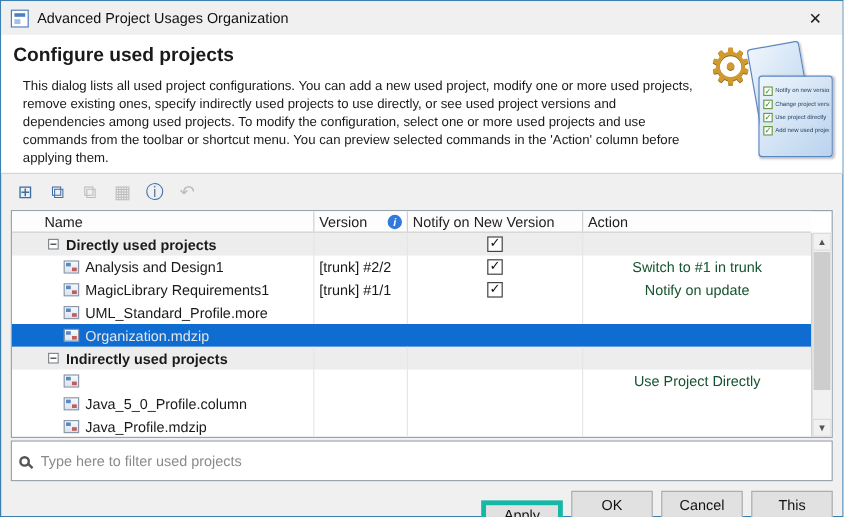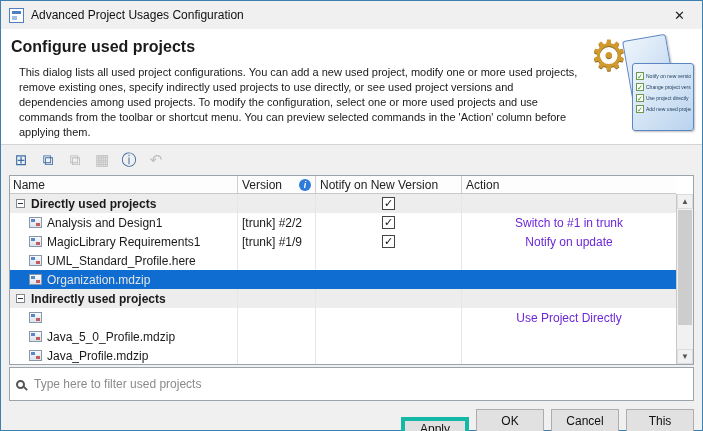--- a/index.html
+++ b/index.html
@@ -34,42 +34,42 @@
   .toolbar{display:flex;gap:7px;padding:5px 10px 3px 10px;align-items:center;flex:none;height:28px;}
   .tool{width:20px;height:20px;display:flex;align-items:center;justify-content:center;font-size:15px;color:#3f6ea5;}
   .tool.disabled{color:#bcbcbc;}
 
   
   .table-wrap{margin:2px 8px 0 8px;flex:none;border:1px solid #9aa4ad;background:#fff;display:flex;height:190px;}
   .grid{flex:1;display:flex;flex-direction:column;overflow:hidden;}
   .thead{display:flex;height:18px;border-bottom:1px solid #c8c8c8;background:#fdfdfd;flex:none;}
   .cell{display:flex;align-items:center;padding:0 4px;border-right:1px solid #e6e6e6;overflow:hidden;white-space:nowrap;}
   .th{border-right:1px solid #d0d0d0;color:#222;}
-  .c-name{width:228px;flex:none;padding-left:3px;}
+  .c-name{width:228px;flex:none;padding-left:3px;margin-left:24px;}
   .c-ver{width:78px;flex:none;}
   .c-notify{width:146px;flex:none;justify-content:center;}
   .th.c-notify{justify-content:flex-start;}
   .c-action{flex:1;justify-content:center;border-right:none;}
   .th.c-action{justify-content:flex-start;}
   .info-ico{margin-left:auto;width:12px;height:12px;border-radius:50%;background:#2f7bd9;color:#fff;font-size:9px;font-style:italic;font-weight:bold;display:flex;align-items:center;justify-content:center;flex:none;}
   .tbody{flex:1;display:flex;flex-direction:column;}
   .trow{display:flex;height:19px;flex:none;}
   .trow.group{background:#ededed;font-weight:bold;}
   .trow.selected{background:#0f6cd1;color:#e5e5e5;}
   .trow.selected .cell{border-right-color:transparent;}
   .expander{width:9px;height:9px;border:1px solid #828790;background:#fff;position:relative;margin:0 6px 0 3px;flex:none;}
   .expander::after{content:'';position:absolute;left:1px;right:1px;top:3px;height:1px;background:#333;}
   .indent{width:16px;flex:none;}
   .proj-icon{width:13px;height:11px;border:1px solid #8a97a8;background:linear-gradient(#f8fafc,#d9e3ee);position:relative;display:inline-block;margin-right:5px;flex:none;}
   .proj-icon::before{content:'';position:absolute;left:1px;top:1px;width:4px;height:3px;background:#5b87c5;}
   .proj-icon::after{content:'';position:absolute;right:1px;bottom:1px;width:4px;height:3px;background:#c55b5b;}
   .rowlabel{overflow:hidden;text-overflow:ellipsis;}
   .cb{width:13px;height:13px;border:1px solid #444;background:#fff;display:inline-flex;align-items:center;justify-content:center;font-size:11px;line-height:1;color:#111;flex:none;}
   .trow.group .cb{font-weight:normal;}
-  .action-link{color:#6d28d9;cursor:pointer;}
+  .action-link{color:#14532d;cursor:pointer;}
 
   
   .vscroll{width:17px;flex:none;border-left:1px solid #c8c8c8;display:flex;flex-direction:column;background:#f1f1f1;margin-top:18px;}
   .sb-btn{height:15px;display:flex;align-items:center;justify-content:center;font-size:8px;color:#555;background:#f1f1f1;border:1px solid #dcdcdc;flex:none;}
   .sb-track{flex:1;position:relative;}
   .sb-thumb{position:absolute;left:1px;right:1px;top:1px;height:82%;background:#cdcdcd;}
 
   
   .filter{margin:2px 8px 0 8px;height:21px;border:1px solid #9aa4ad;background:#fff;display:flex;align-items:center;padding:16px 6px;gap:7px;flex:none;}
   .mag{position:relative;width:9px;height:9px;border:2px solid #555;border-radius:50%;display:inline-block;flex:none;}
@@ -82,21 +82,21 @@
   .btn{min-width:68px;height:23px;background:#e1e1e1;border:1px solid #adadad;font-family:"Liberation Sans",sans-serif;font-size:12px;color:#111;display:flex;align-items:center;justify-content:center;padding:0 10px;}
   .btn.default{border:4px solid #14b8a6;margin-top:16px;}
 </style>
 </head>
 <body>
 
 <div class="dialog">
 
   <div class="titlebar">
     <span class="app-icon"></span>
-    <span class="title">Advanced Project Usages Configuration</span>
+    <span class="title">Advanced Project Usages Organization</span>
     <span class="close-btn">✕</span>
   </div>
 
   <div class="header">
     <h1>Configure used projects</h1>
     <p>This dialog lists all used project configurations. You can add a new used project, modify one or more used projects, remove existing ones, specify indirectly used projects to use directly, or see used project versions and dependencies among used projects. To modify the configuration, select one or more used projects and use commands from the toolbar or shortcut menu. You can preview selected commands in the 'Action' column before applying them.</p>
     <div class="art">
       <div class="panel back"></div>
       <div class="panel front">
           <div class="item">
@@ -174,34 +174,34 @@
               <span class="action-link">Switch to #1 in trunk</span>
             </div>
           </div>
           <div class="trow">
             <div class="cell c-name">
               <span class="indent"></span>
               <span class="proj-icon"></span>
               <span class="rowlabel">MagicLibrary Requirements1</span>
             </div>
             <div class="cell c-ver">
-              <span>[trunk] #1/9</span>
+              <span>[trunk] #1/1</span>
             </div>
             <div class="cell c-notify">
               <span class="cb">✓</span>
             </div>
             <div class="cell c-action">
               <span class="action-link">Notify on update</span>
             </div>
           </div>
           <div class="trow">
             <div class="cell c-name">
               <span class="indent"></span>
               <span class="proj-icon"></span>
-              <span class="rowlabel">UML_Standard_Profile.here</span>
+              <span class="rowlabel">UML_Standard_Profile.more</span>
             </div>
             <div class="cell c-ver"></div>
             <div class="cell c-notify"></div>
             <div class="cell c-action"></div>
           </div>
           <div class="trow selected">
             <div class="cell c-name">
               <span class="indent"></span>
               <span class="proj-icon"></span>
               <span class="rowlabel">Organization.mdzip</span>
@@ -227,21 +227,21 @@
             <div class="cell c-ver"></div>
             <div class="cell c-notify"></div>
             <div class="cell c-action">
               <span class="action-link">Use Project Directly</span>
             </div>
           </div>
           <div class="trow">
             <div class="cell c-name">
               <span class="indent"></span>
               <span class="proj-icon"></span>
-              <span class="rowlabel">Java_5_0_Profile.mdzip</span>
+              <span class="rowlabel">Java_5_0_Profile.column</span>
             </div>
             <div class="cell c-ver"></div>
             <div class="cell c-notify"></div>
             <div class="cell c-action"></div>
           </div>
           <div class="trow">
             <div class="cell c-name">
               <span class="indent"></span>
               <span class="proj-icon"></span>
               <span class="rowlabel">Java_Profile.mdzip</span>

